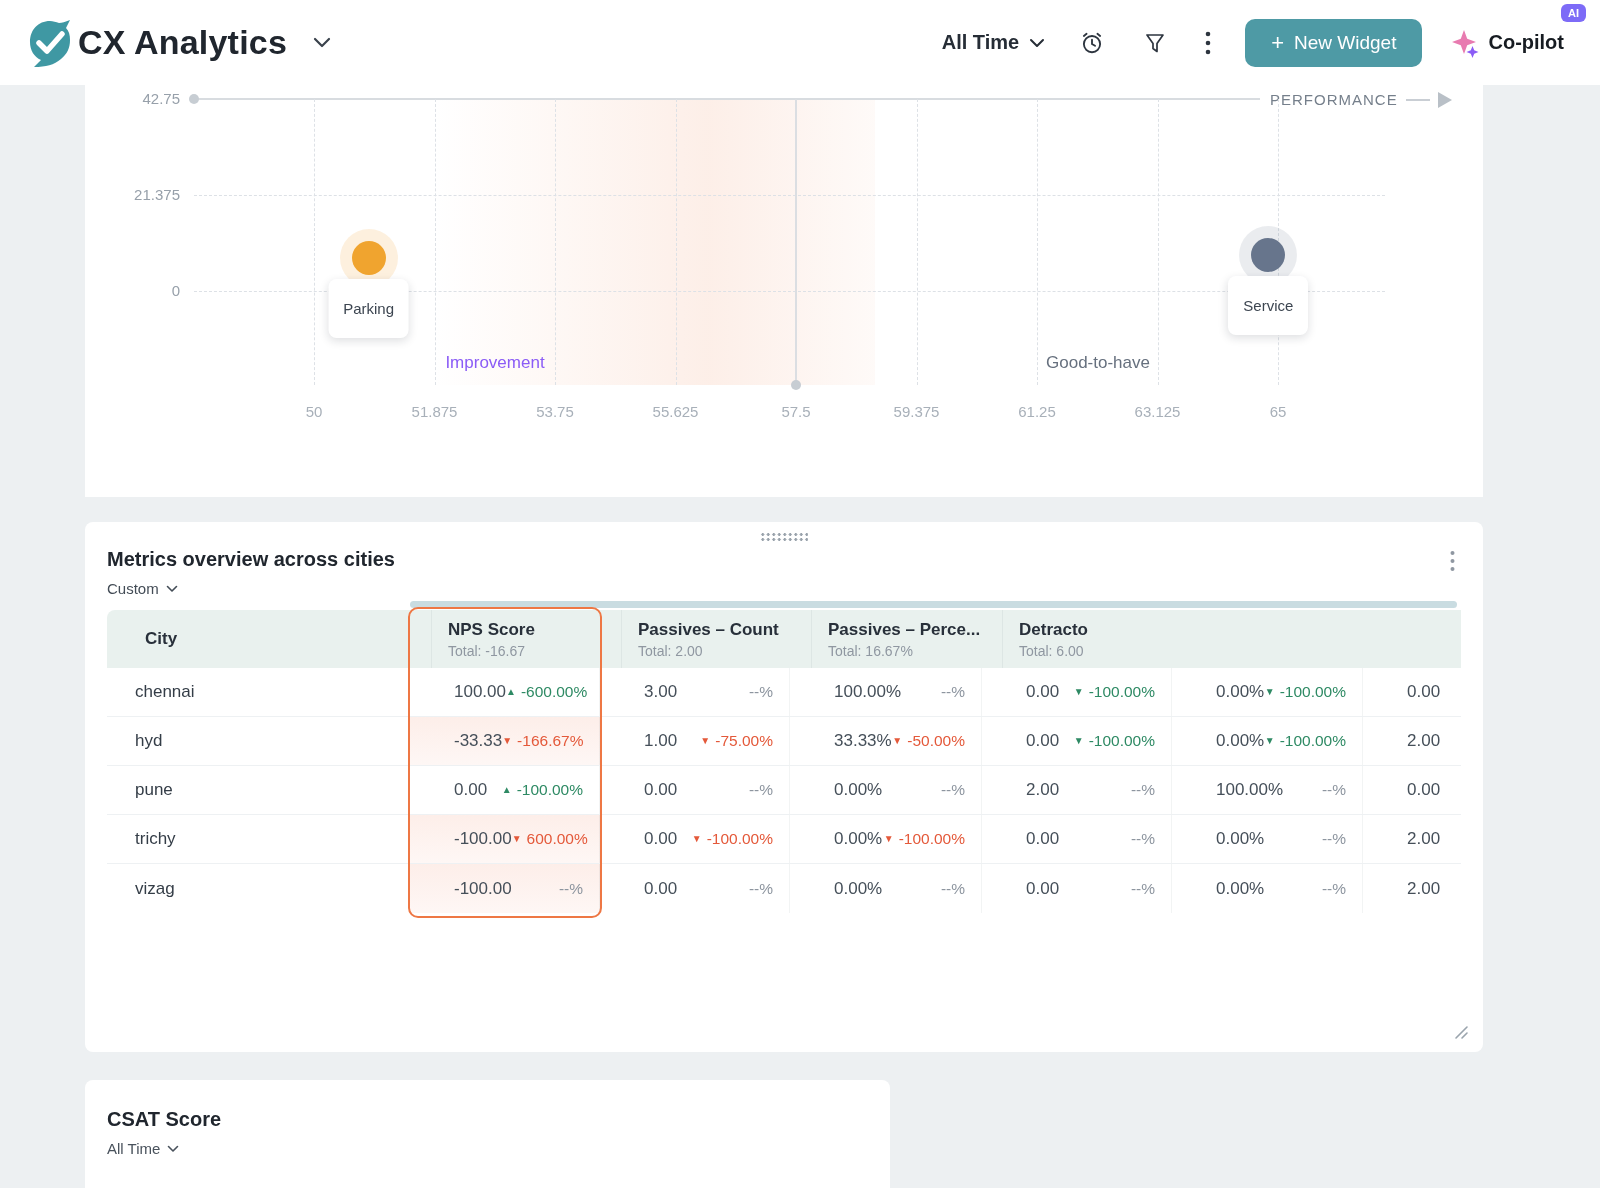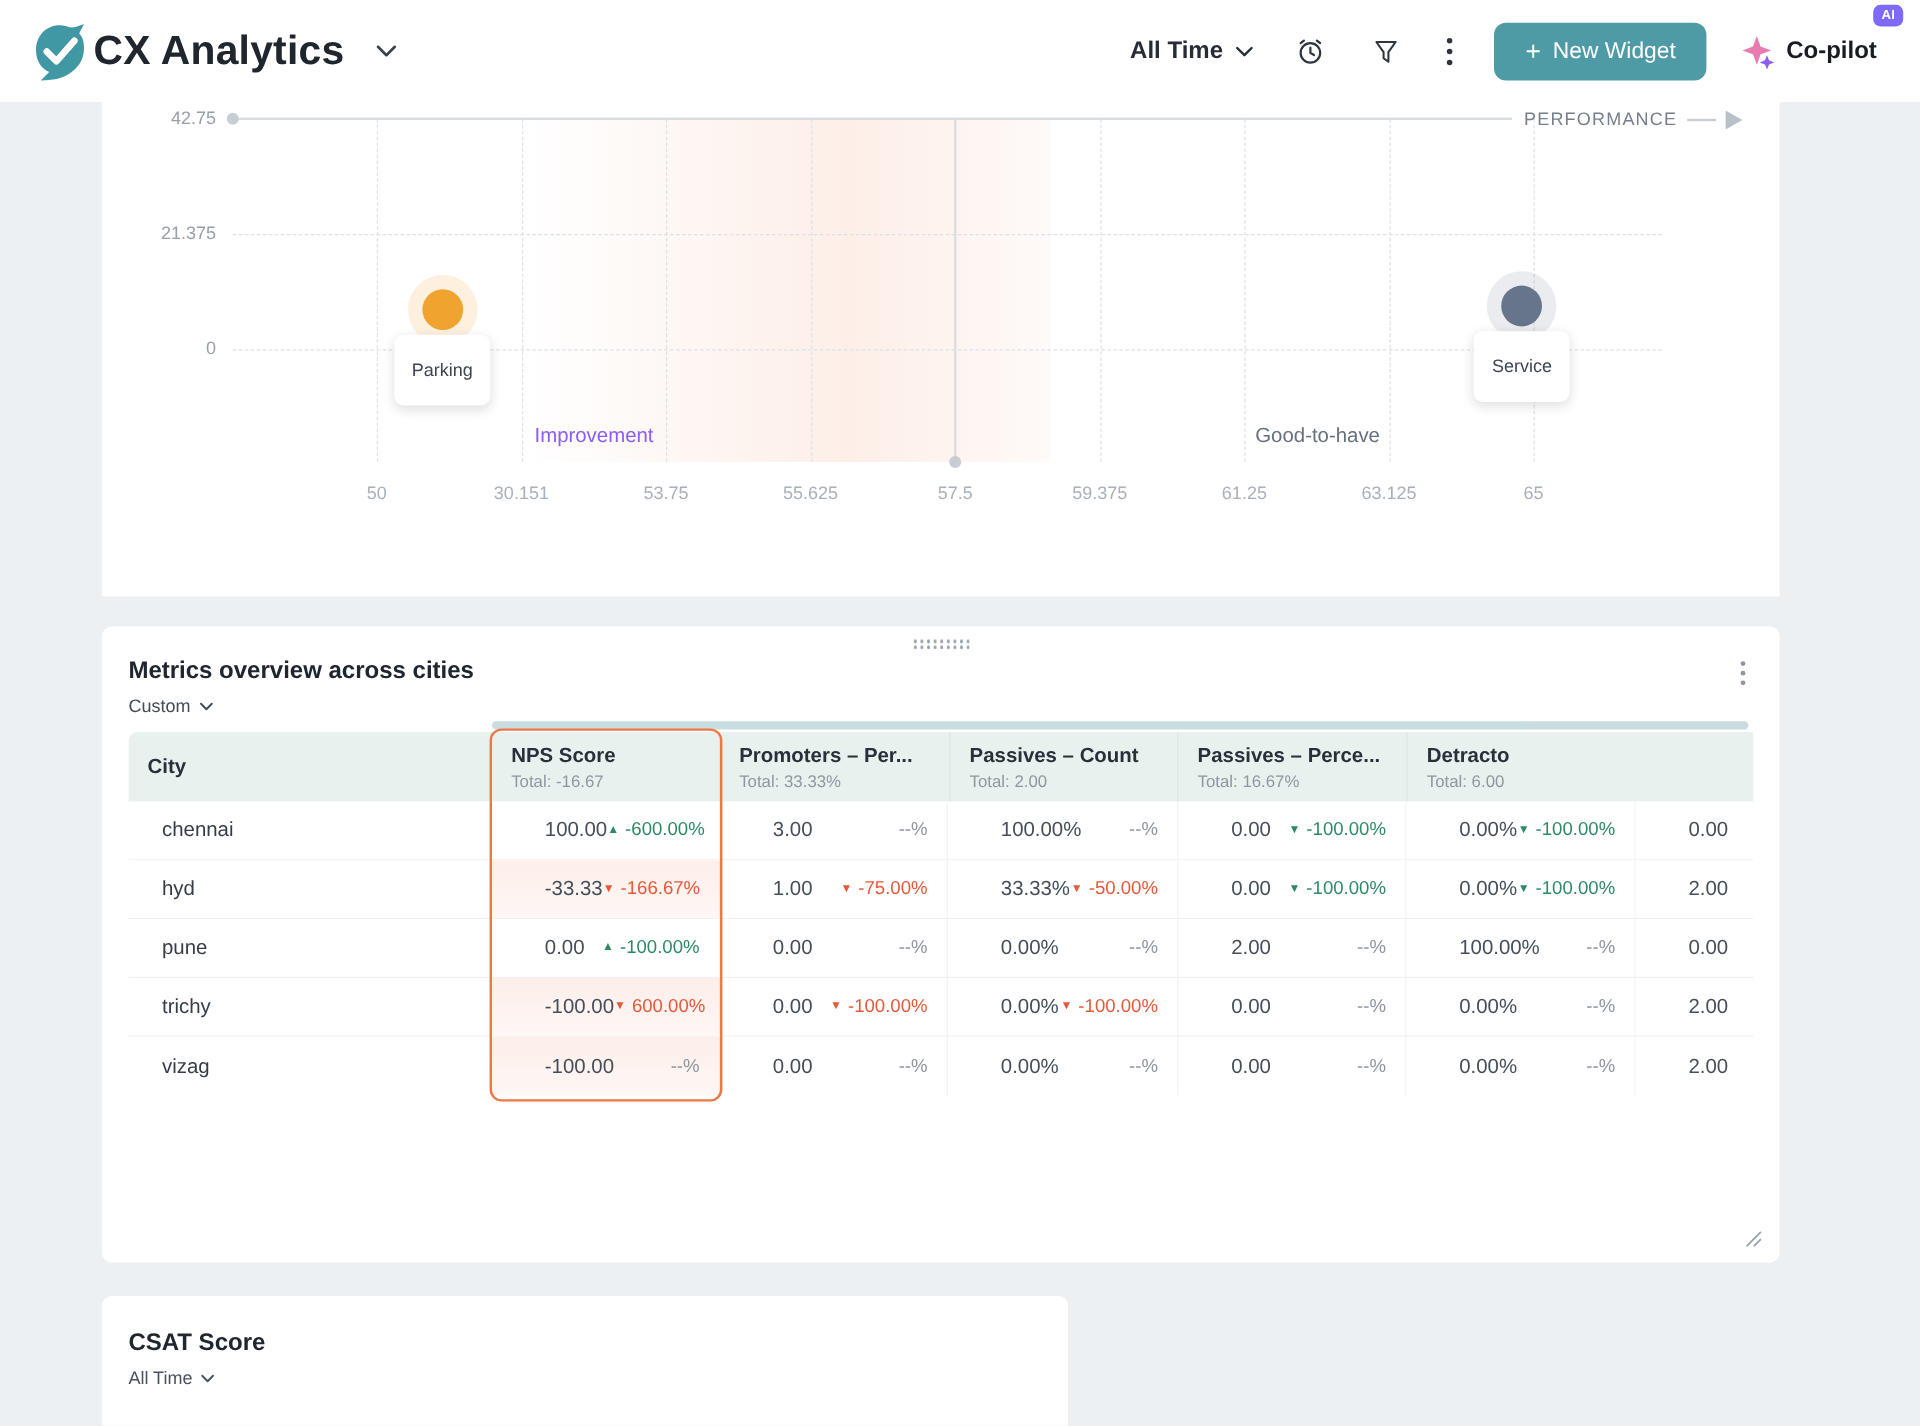--- a/index.html
+++ b/index.html
@@ -159,21 +159,21 @@
       <span class="perf-arrow"></span>
     </div>
   <div class="y-label" style="left: 10px; top: 5px;">42.75</div>
       <div class="hgrid" style="top: 110px;"></div>
       <div class="y-label" style="left: 10px; top: 101px;">21.375</div>
       <div class="hgrid" style="top: 206px;"></div>
       <div class="y-label" style="left: 10px; top: 197px;">0</div>
       <div class="vgrid" style="left: 229px;"></div>
       <div class="x-label" style="left: 229px;">50</div>
       <div class="vgrid" style="left: 349.5px;"></div>
-      <div class="x-label" style="left: 349.5px;">30.151</div>
+      <div class="x-label" style="left: 349.5px;">51.875</div>
       <div class="vgrid" style="left: 470px;"></div>
       <div class="x-label" style="left: 470px;">53.75</div>
       <div class="vgrid" style="left: 590.5px;"></div>
       <div class="x-label" style="left: 590.5px;">55.625</div>
       <div class="centerline" style="left: 711px;"></div>
       <div class="centerline-dot" style="left: 711px;"></div>
       <div class="x-label" style="left: 711px;">57.5</div>
       <div class="vgrid" style="left: 831.5px;"></div>
       <div class="x-label" style="left: 831.5px;">59.375</div>
       <div class="vgrid" style="left: 952px;"></div>
@@ -207,30 +207,26 @@
   <h2 class="card-title">Metrics overview across cities</h2>
   <div class="custom-dd">
     <span>Custom</span>
     <svg width="12" height="8" viewBox="0 0 12 8">
         <path d="M1.5 1.5 L6 6 L10.5 1.5" fill="none" stroke="#434c56" stroke-width="1.6" stroke-linecap="round" stroke-linejoin="round"></path>
       </svg>
   </div>
   <div class="top-scrollbar"></div>
   <div class="table-wrap" id="table-wrap">
       <div class="t-row t-head">
-        <div class="t-cell" style="width: 303px; ">
+        <div class="t-cell" style="width: 303px;  margin-left: 22px;">
           <div class="h-label">City</div>
         </div>
         <div class="t-cell" style="width: 190px;">
           <div class="h-label">NPS Score</div>
           <div class="h-total">Total: -16.67</div>
-        </div>
-        <div class="t-cell" style="width: 192px;">
-          <div class="h-label">Promoters – Per...</div>
-          <div class="h-total">Total: 33.33%</div>
         </div>
         <div class="t-cell" style="width: 190px;">
           <div class="h-label">Passives – Count</div>
           <div class="h-total">Total: 2.00</div>
         </div>
         <div class="t-cell" style="width: 191px;">
           <div class="h-label">Passives – Perce...</div>
           <div class="h-total">Total: 16.67%</div>
         </div>
         <div class="t-cell" style="width: 190px;">

